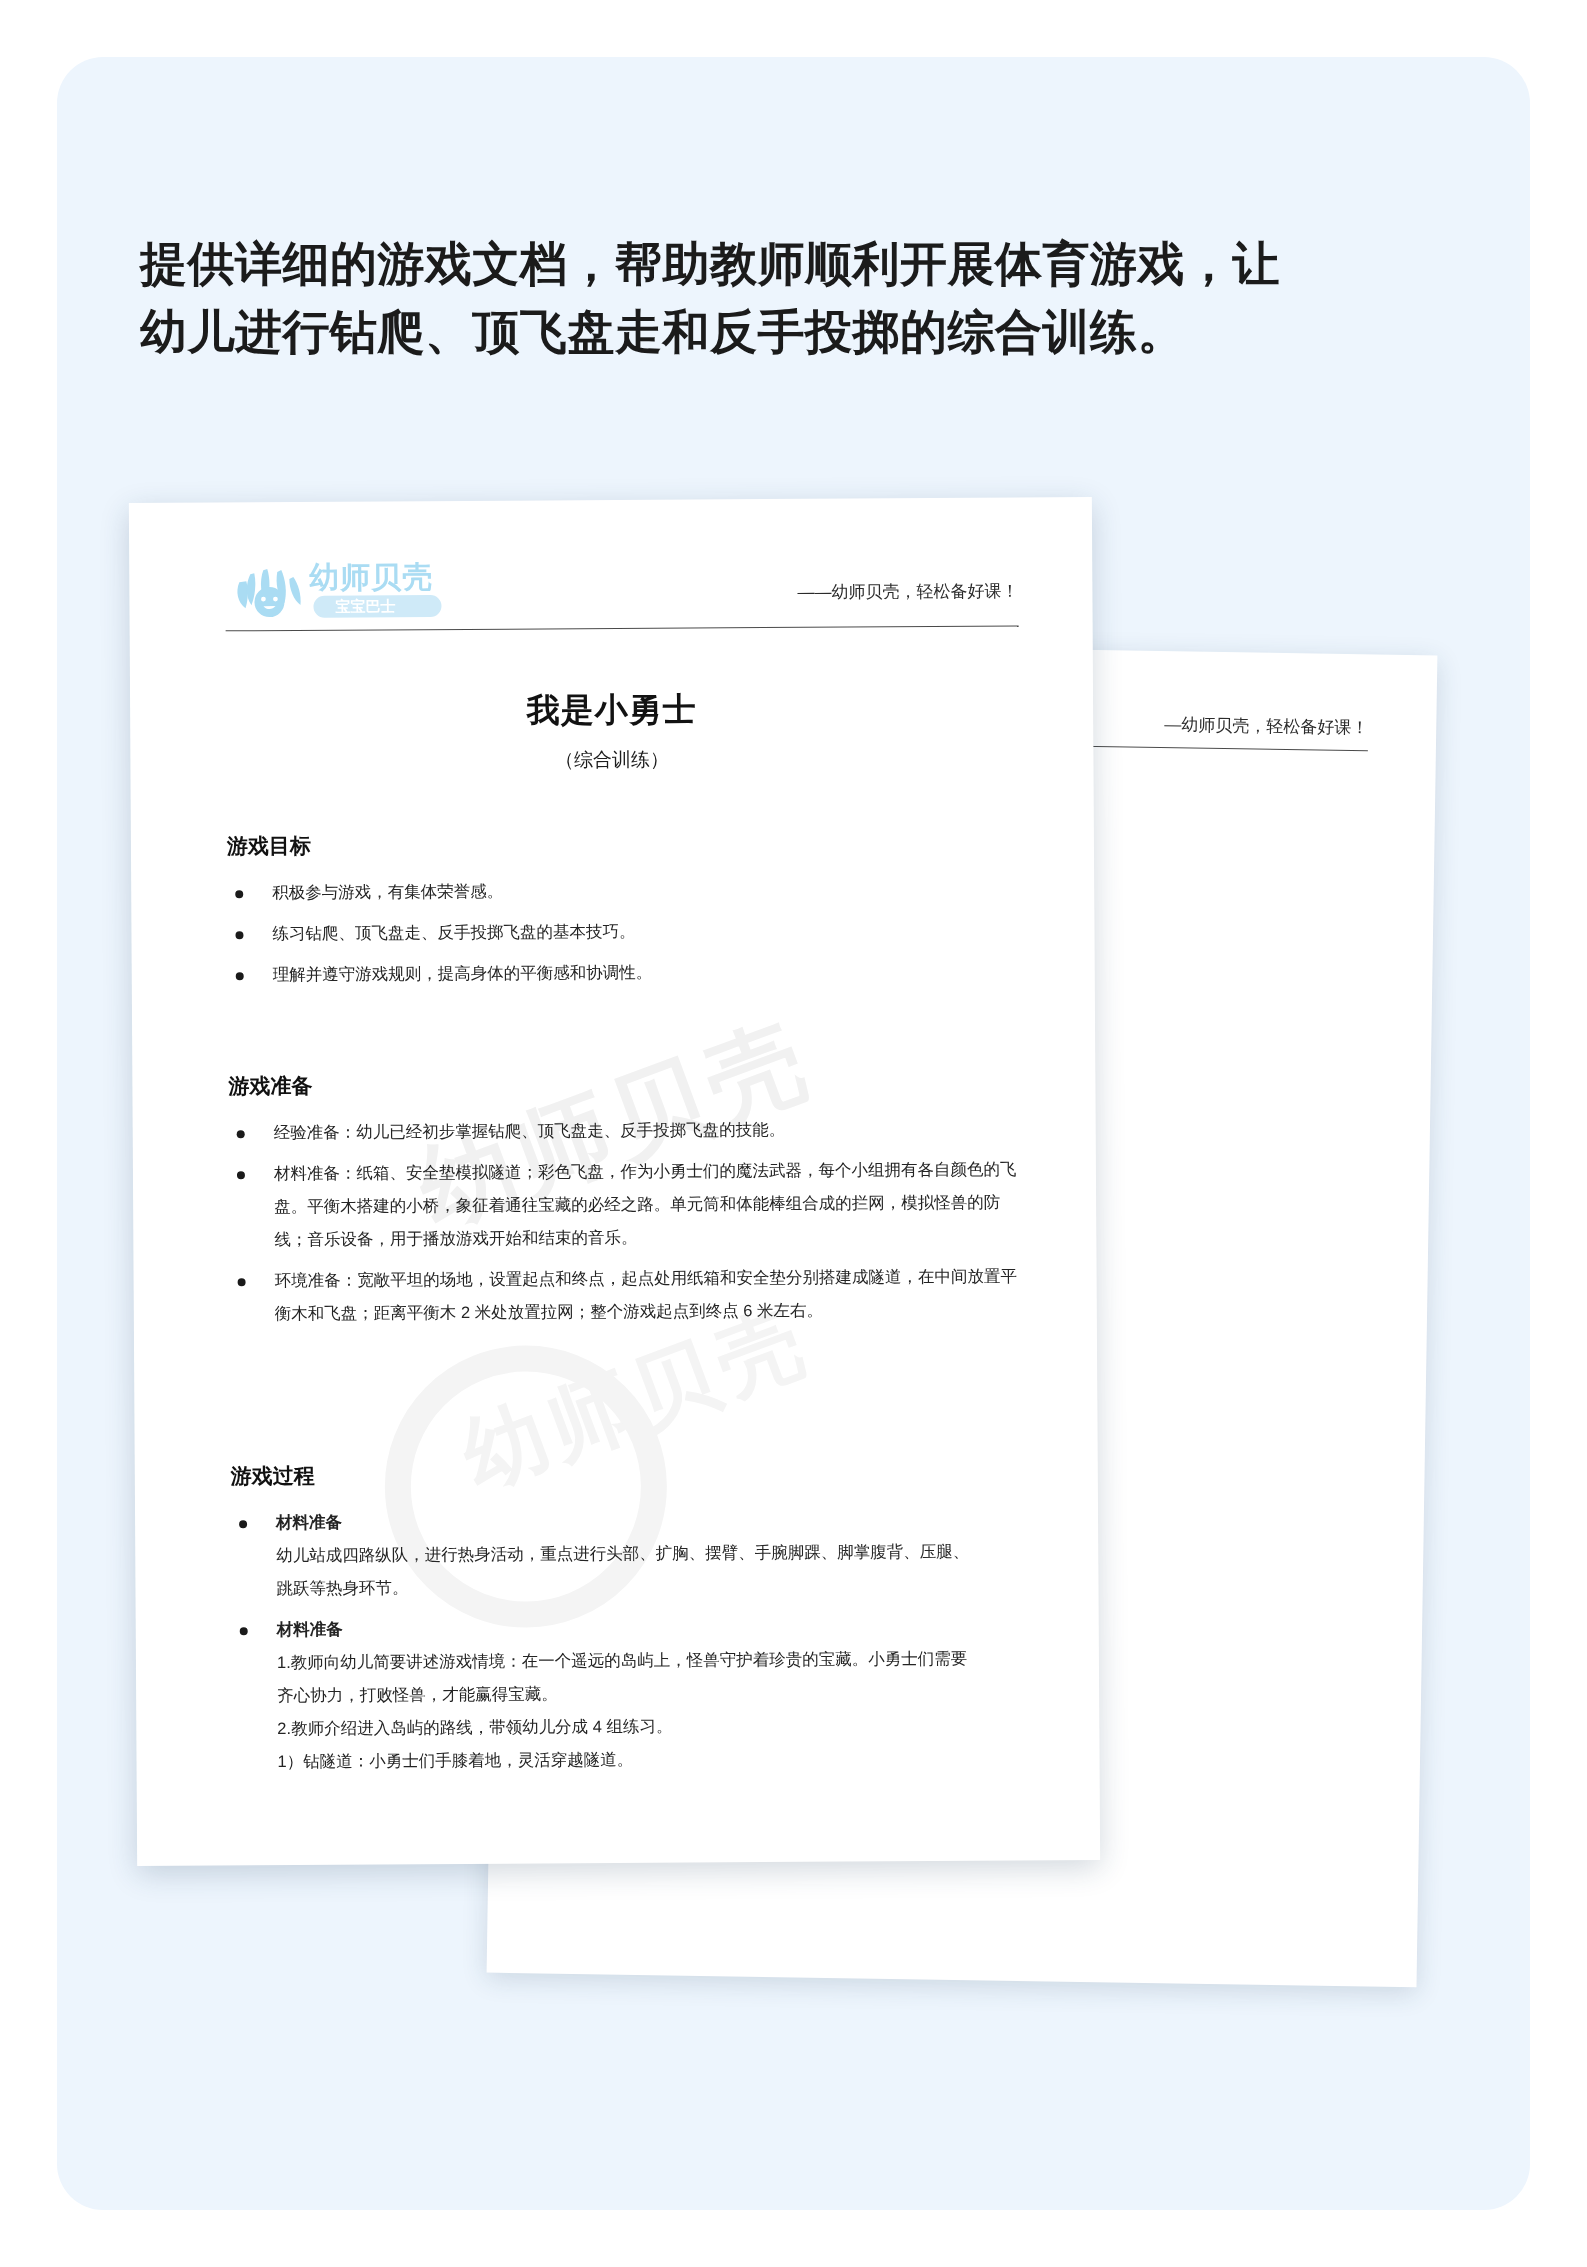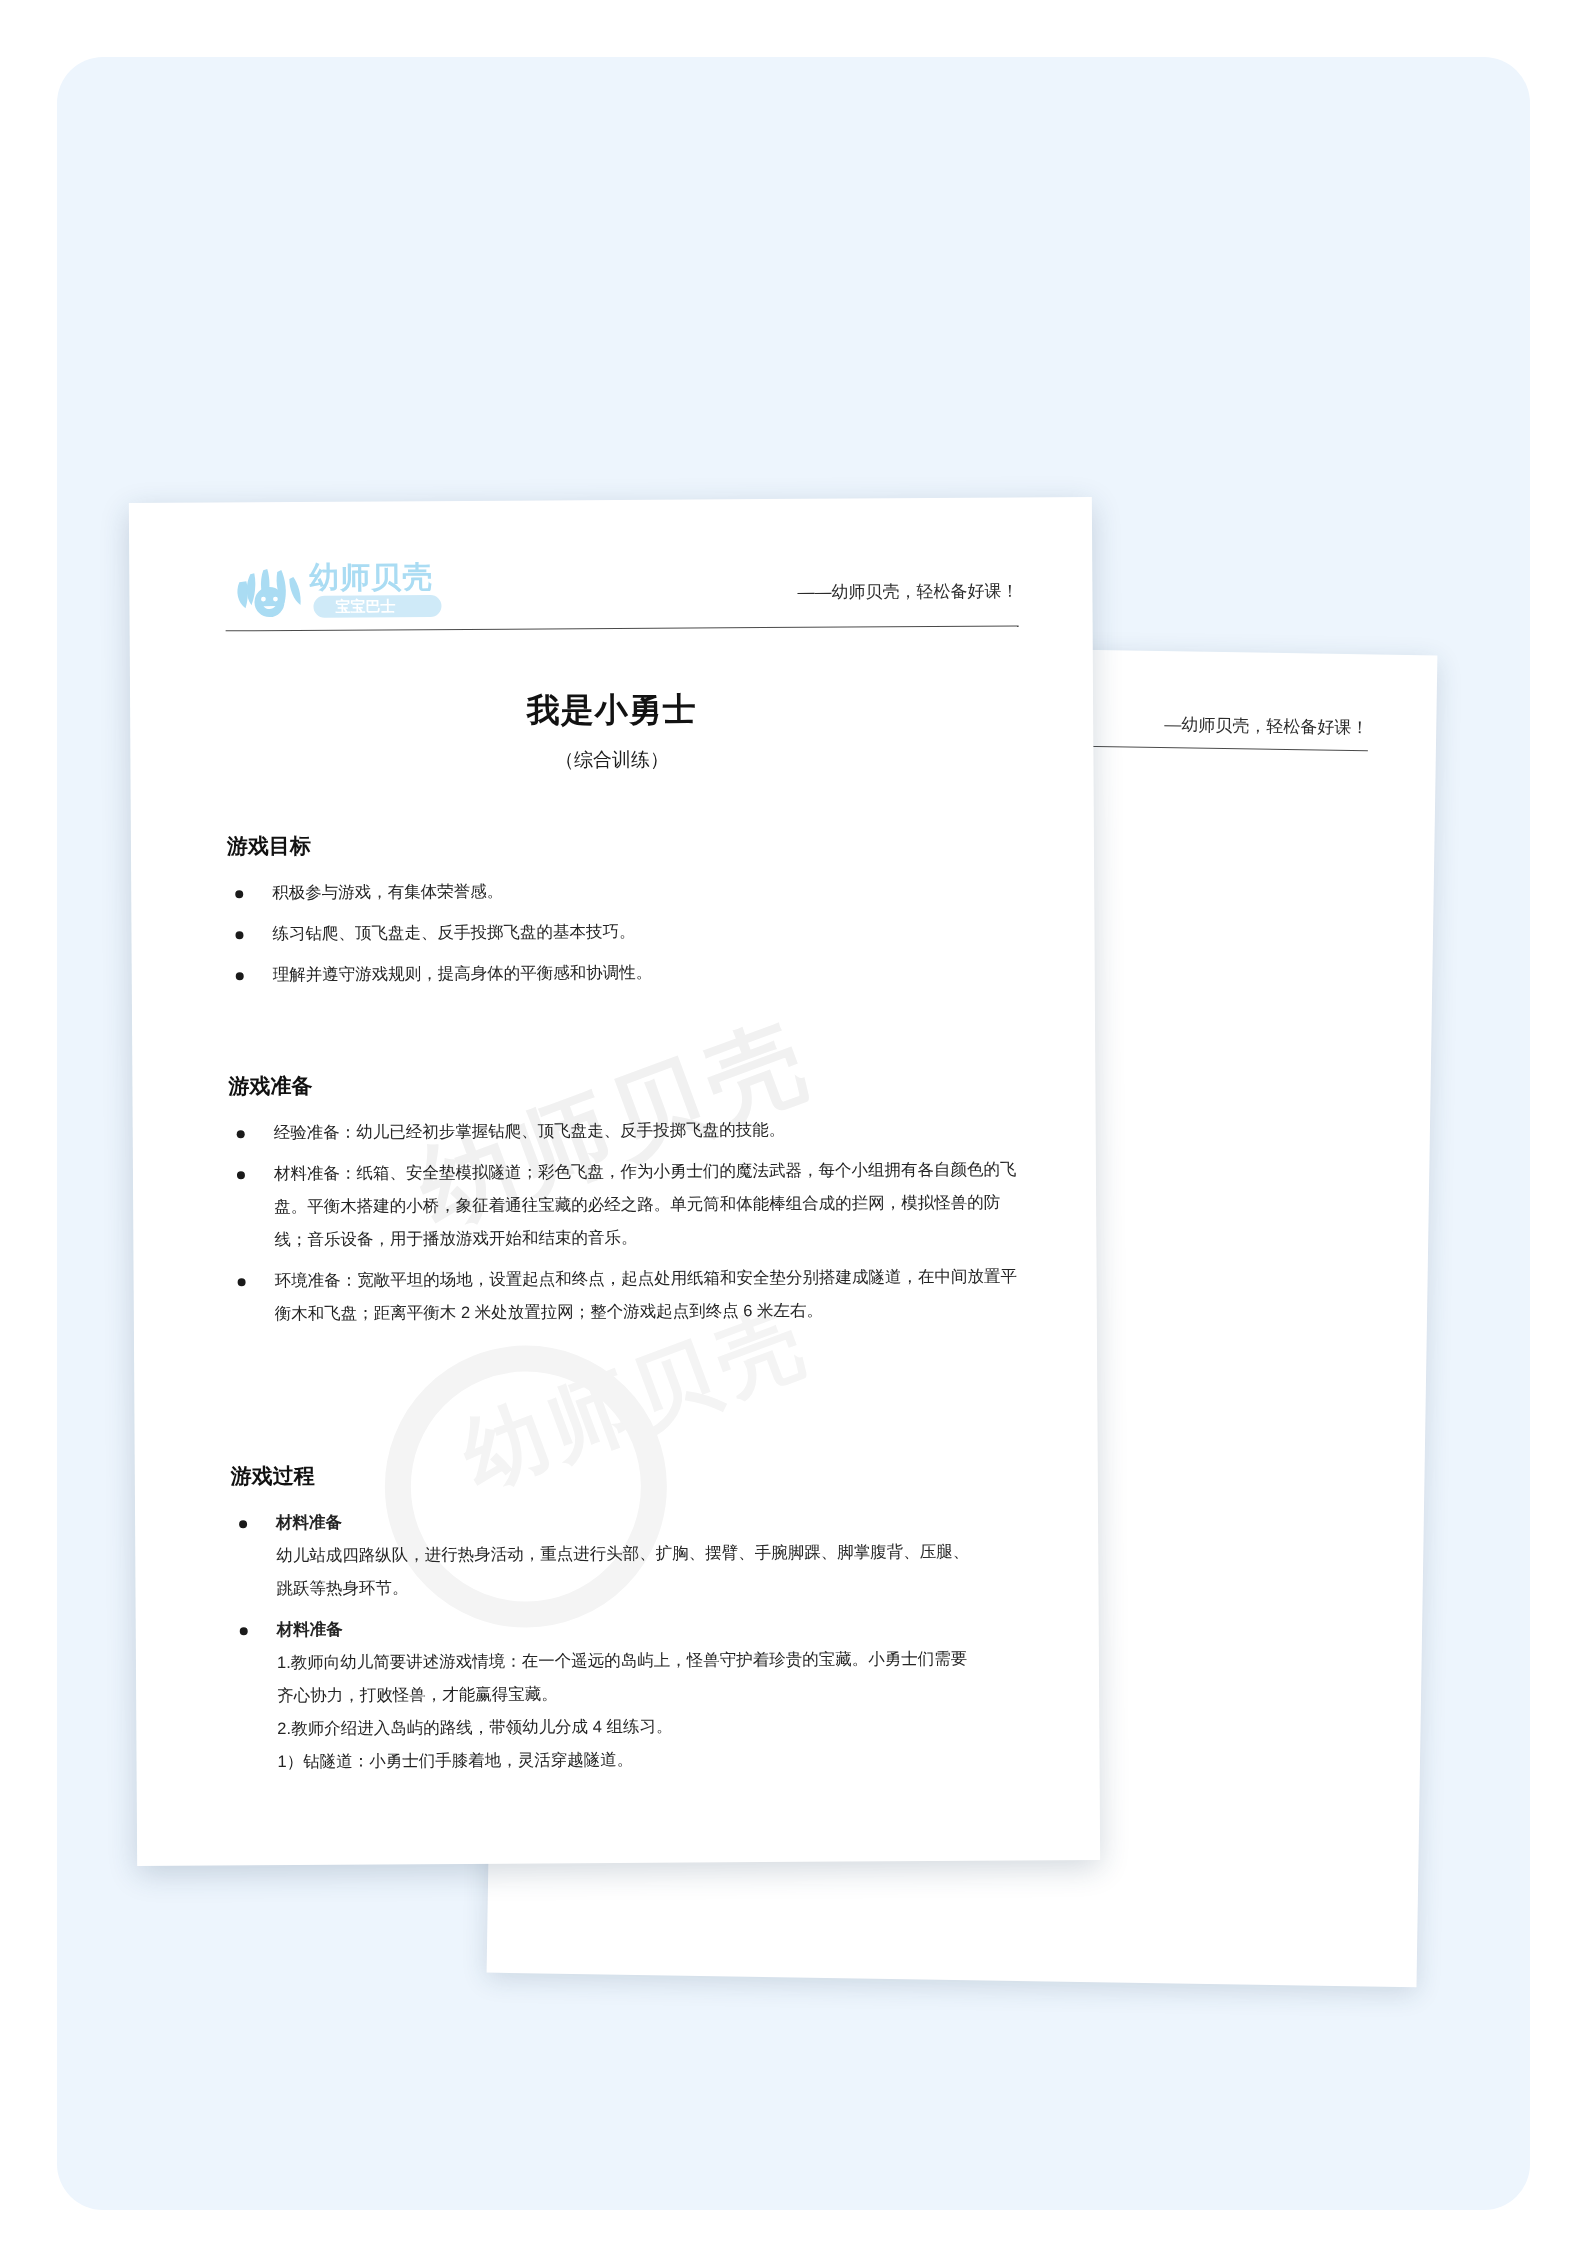--- a/index.html
+++ b/index.html
@@ -133,20 +133,22 @@
   .content-layer{position:relative;z-index:3;}
 </style>
 </head>
 <body>
 
 <div class="stage">
 
   <div class="card"></div>
 
   <div class="headline">
+    <div>提供详细的游戏文档，帮助教师顺利开展体育游戏，让</div>
+    <div>幼儿进行钻爬、顶飞盘走和反手投掷的综合训练。</div>
   </div>
 
   <div class="sheet sheet-back">
     <div class="bpg">
       <div class="wm" style="left:54%;top:42%;"></div>
       <div class="wmring" style="left:18%;top:46%;"></div>
 
       <div class="b-tag">—幼师贝壳，轻松备好课！</div>
       <div class="b-rule"></div>
 

